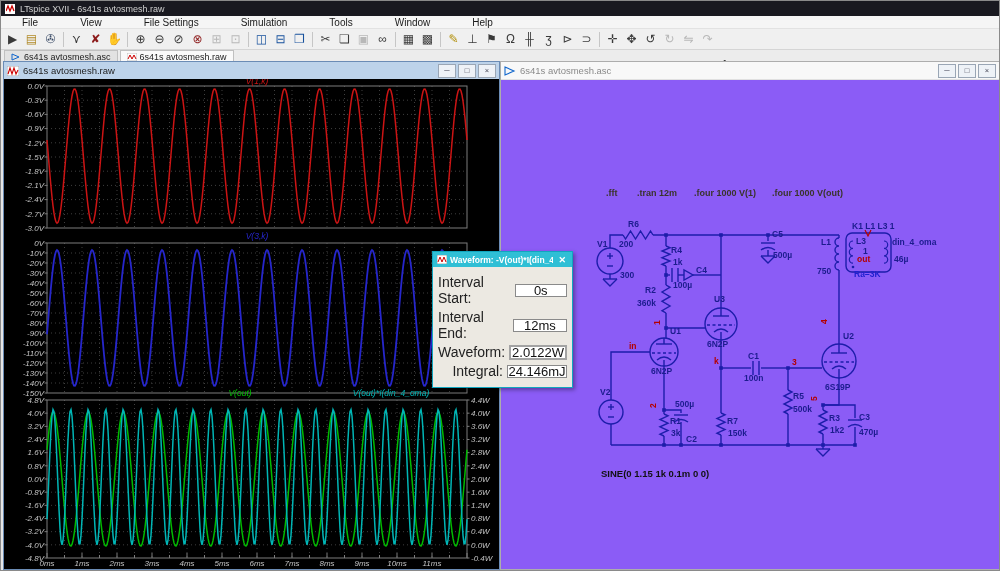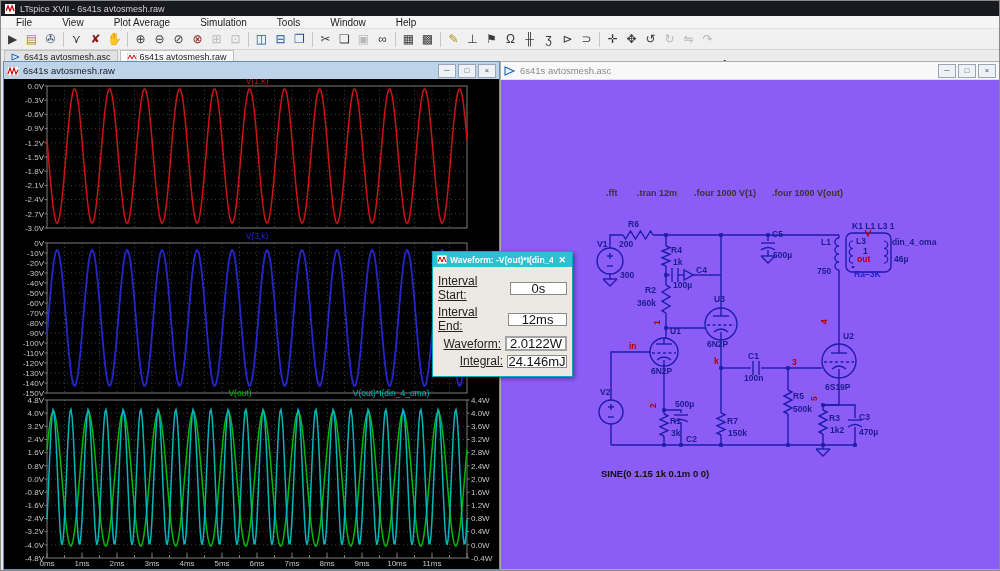--- a/index.html
+++ b/index.html
@@ -1,71 +1,71 @@
 <!DOCTYPE html>
 <html><head>
 <meta charset="utf-8">
 <style>
   html,body{margin:0;padding:0;background:#777;}
   .app{width:1000px;height:571px;position:relative;background:#f0f0f0;border:1px solid #8a8a8a;
        font-family:"Liberation Sans",sans-serif;overflow:hidden;box-sizing:border-box;}
   .titlebar{height:15px;background:#191920;color:#cfcfcf;font-size:9px;display:flex;align-items:center;gap:5px;padding-left:4px;}
   .appicon{width:10px;height:10px;background:#fff;display:flex;align-items:center;justify-content:center;}
   .menubar{height:12px;background:#f5f5f5;display:flex;align-items:center;font-size:10px;color:#1a1a1a;border-bottom:1px solid #e2e2e2;}
-  .menu-item{padding:0 15px;cursor:default;}
+  .menu-item{padding:0 21px;cursor:default;}
   .toolbar{height:20px;background:#f0f0f0;border-bottom:1px solid #d5d5d5;display:flex;align-items:center;padding:0 2px;}
   .tb-btn{width:19px;height:18px;display:flex;align-items:center;justify-content:center;font-size:12px;color:#3a3a3a;}
   .tb-btn.text{font-size:9px;font-weight:bold;font-style:italic;margin-top:48px;}
   .tb-btn.disabled{color:#b8b8b8;}
   .tb-sep{width:1px;height:15px;background:#c6c6c6;margin:0 3px;}
   .tabbar{height:13px;background:#ececec;display:flex;align-items:flex-end;padding-left:3px;border-bottom:1px solid #bdbdbd;}
   .tab{height:12px;display:flex;align-items:center;gap:3px;font-size:9px;color:#222;padding:0 6px;
        border:1px solid #c0c0c0;border-bottom:none;background:#e2e2e2;margin-right:2px;}
   .tab.active{background:#fafafa;}
   .mdi{position:absolute;left:0;top:60px;right:0;bottom:0;background:#e6e6e6;}
   .child{position:absolute;background:#fff;}
   .wave-window{left:2px;top:0;width:495px;height:507px;border:1px solid #6b8cb5;}
   .schem-window{left:499px;top:0;width:498px;height:507px;border:1px solid #adadad;}
   .child-title{height:17px;display:flex;align-items:center;gap:4px;padding:0 3px;font-size:9.5px;}
   .wave-window .child-title{background:#bdd3ea;color:#1d1d1d;}
   .schem-window .child-title{background:#f8f8f8;color:#8a8a8a;border-bottom:1px solid #e0e0e0;}
   .ct-label{flex:1;}
   .wbtn{width:16px;height:12px;border:1px solid #9aa6b5;background:#eef2f7;color:#445;font-size:7.5px;
         display:flex;align-items:center;justify-content:center;margin-left:2px;}
-  .wave-client{position:absolute;top:17px;left:0;right:0;bottom:0;background:#000;}
+  .wave-client{position:absolute;top:17px;left:0;right:0;bottom:0;background:#000;font-style:italic;}
   .schem-client{position:absolute;top:18px;left:0;right:0;bottom:0;background:#8b5cf6;}
   .dialog{position:absolute;left:431px;top:190px;width:139px;background:#ece9e2;border:1px solid #11a6bf;
           box-shadow:2px 2px 4px rgba(0,0,0,.35);z-index:20;}
   .dialog-title{height:15px;background:#2fbfd5;color:#fff;font-size:8.5px;font-weight:bold;display:flex;align-items:center;gap:3px;padding:0 4px;}
   .dlg-title-label{flex:1;white-space:nowrap;overflow:hidden;}
   .dlg-close{font-size:9px;color:#fff;padding:0 2px;}
   .dlg-body{padding:4px 5px 5px 5px;}
   .dlg-row{display:flex;align-items:center;justify-content:flex-end;gap:4px;margin:3px 0;}
-  .dlg-label{font-size:12px;color:#222;text-decoration:underline;}
+  .dlg-label{font-size:14px;color:#222;}
   .dlg-value{width:58px;height:11px;background:#fff;border:1px solid #8a8a8a;font-size:13px;color:#111;
              display:flex;align-items:center;justify-content:center;}
   .dlg-value.hl{border:2px solid #a3a3a3;width:58px;height:11px;}
   svg text{font-family:"Liberation Sans",sans-serif;}
 </style>
 </head>
 <body>
 
 <div class="app">
   <div class="titlebar">
     <span class="appicon">
       <svg width="9" height="9" viewBox="0 0 9 9">
           <polyline points="0,7 2,2 4,7 6,2 8,7" fill="none" stroke="#c00" stroke-width="1.3"></polyline>
         </svg>
     </span>
     <span>LTspice XVII - 6s41s avtosmesh.raw</span>
   </div>
   <div class="menubar" id="menubar">
       <span class="menu-item">File</span>
       <span class="menu-item">View</span>
-      <span class="menu-item">Plot Average</span>
+      <span class="menu-item">File Settings</span>
       <span class="menu-item">Simulation</span>
       <span class="menu-item">Tools</span>
       <span class="menu-item">Window</span>
       <span class="menu-item">Help</span>
     </div>
   <div class="toolbar" id="toolbar">
       <span class="tb-btn" title="run">▶</span>
       <span class="tb-btn" title="open-file" style="color: rgb(176, 138, 40);">▤</span>
       <span class="tb-btn" title="save" style="color: rgb(57, 74, 102);">✇</span>
       <span class="tb-sep"></span>

